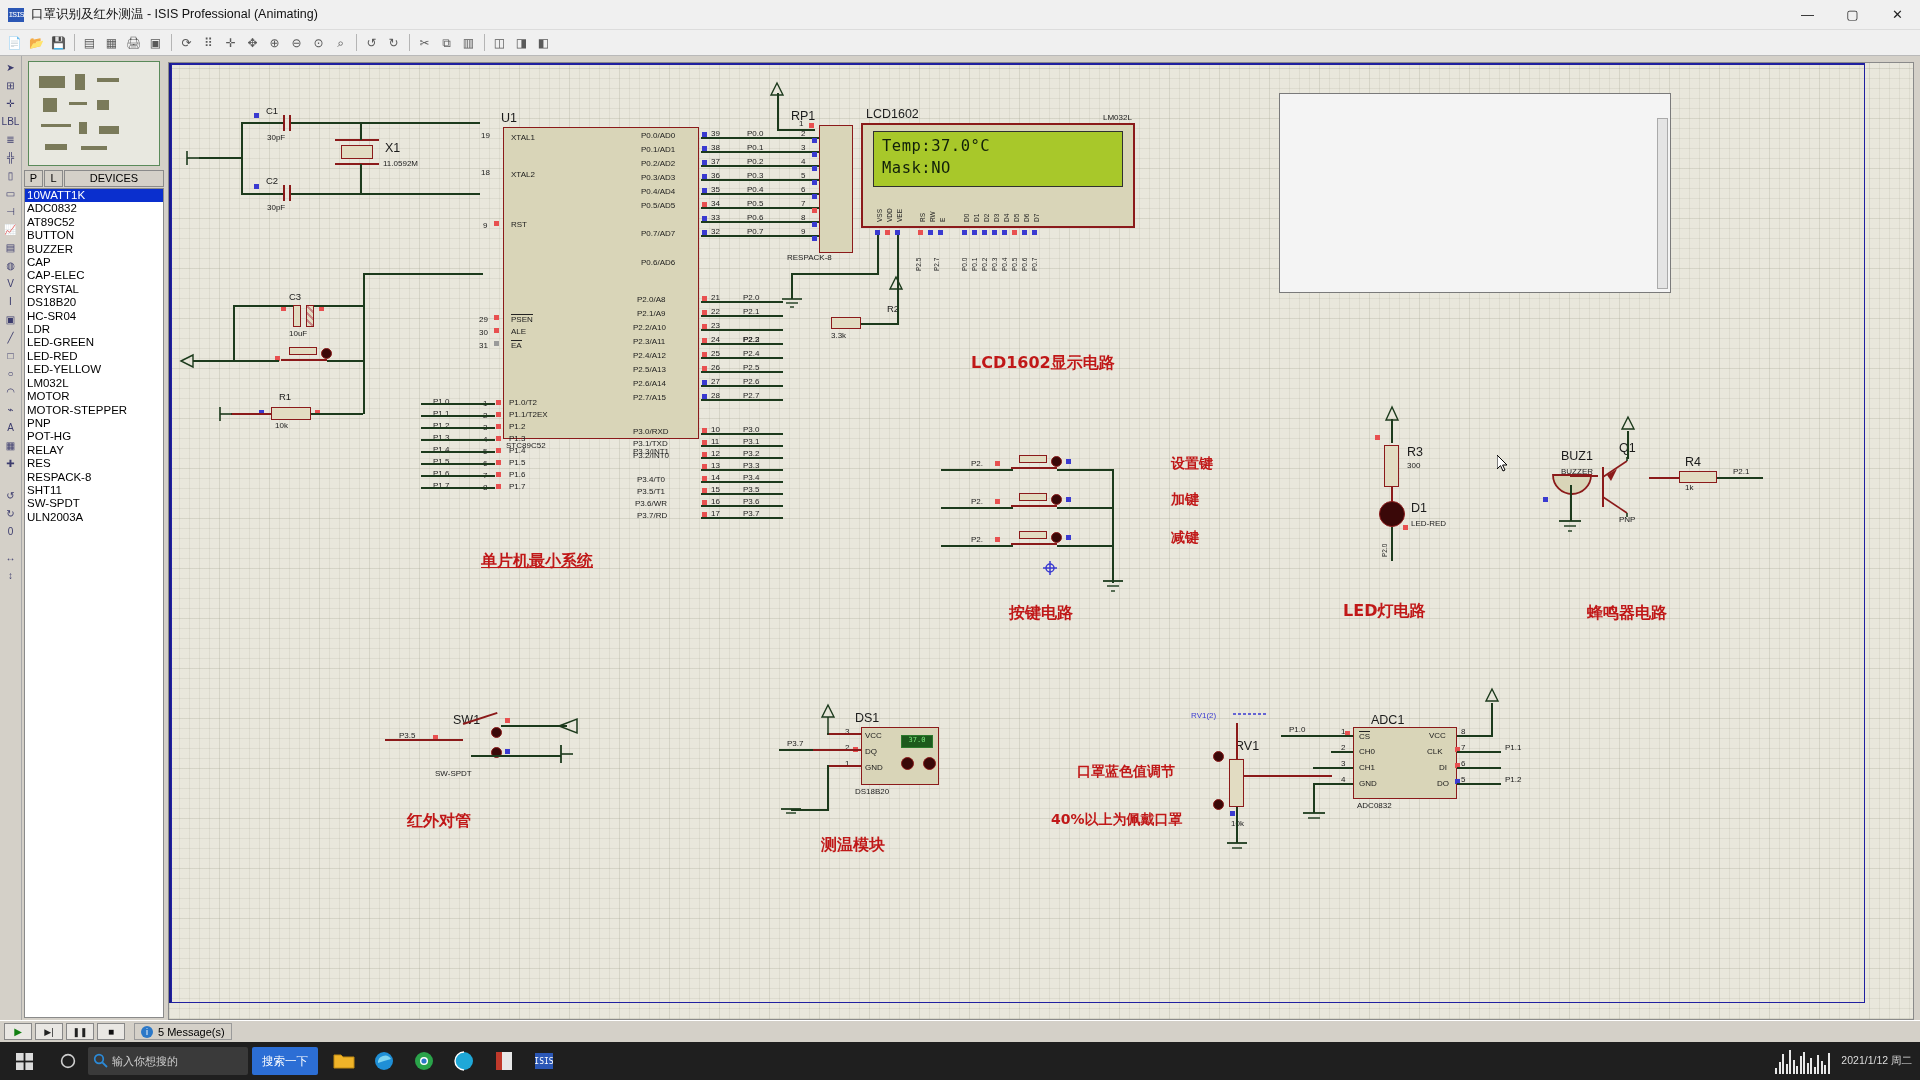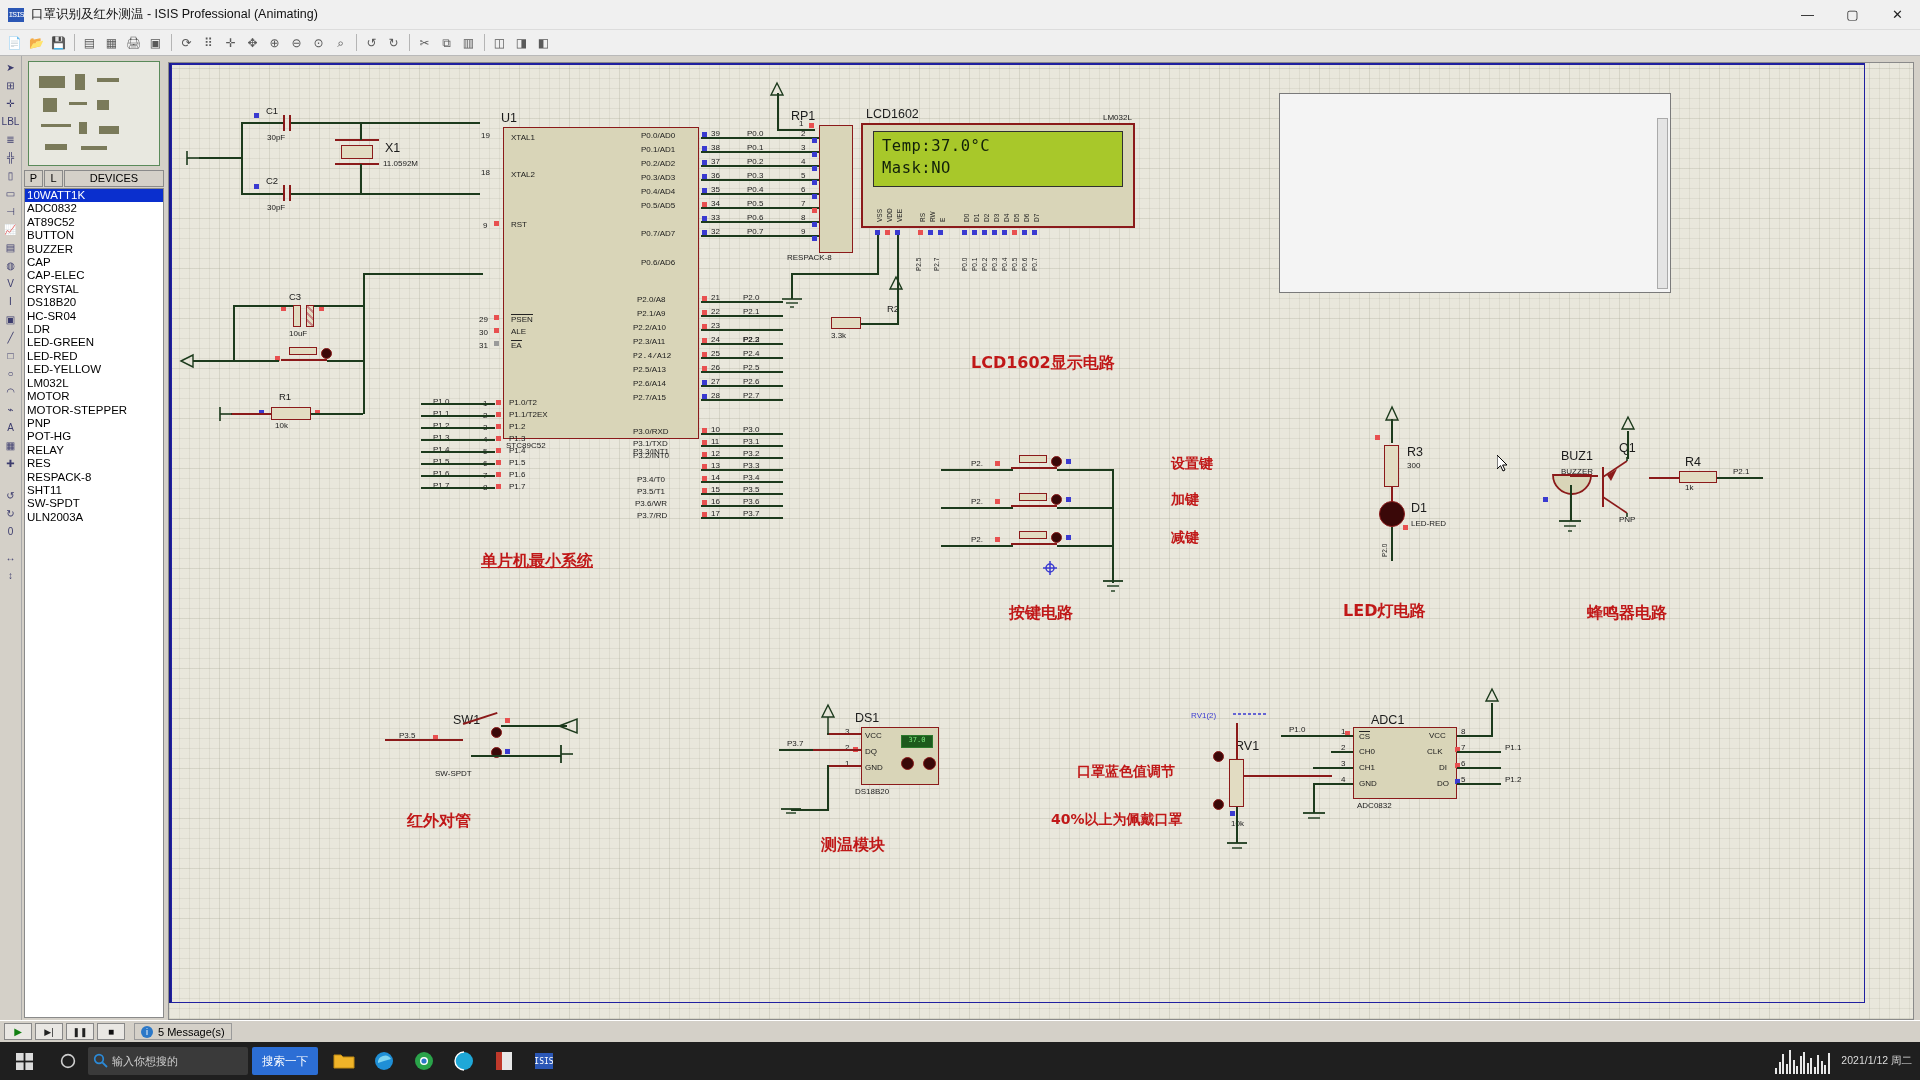--- a/index.html
+++ b/index.html
@@ -525,21 +525,21 @@
           <div class="padB" style="left:641px; top:117px;"></div>
           <div class="padB" style="left:641px; top:131px;"></div>
           <div class="padR" style="left:641px; top:145px;"></div>
           <div class="padB" style="left:641px; top:159px;"></div>
           <div class="padB" style="left:641px; top:173px;"></div>
 
           <div class="lbl sm" style="left:466px; top:232px;">P2.0/A8</div>
           <div class="lbl sm" style="left:466px; top:246px;">P2.1/A9</div>
           <div class="lbl sm" style="left:462px; top:260px;">P2.2/A10</div>
           <div class="lbl sm" style="left:462px; top:274px;">P2.3/A11</div>
-          <div class="lbl sm" style="left:462px; top:288px;font-family:Liberation Mono, monospace;">P2.4/A12</div>
+          <div class="lbl sm" style="left:462px; top:288px;">P2.4/A12</div>
           <div class="lbl sm" style="left:462px; top:302px;">P2.5/A13</div>
           <div class="lbl sm" style="left:462px; top:316px;">P2.6/A14</div>
           <div class="lbl sm" style="left:462px; top:330px;">P2.7/A15</div>
 
           <div class="padR" style="left:531px; top:233px;"></div>
           <div class="lbl sm" style="left:540px; top:230px;">21</div>
           <div class="padR" style="left:531px; top:247px;"></div>
           <div class="lbl sm" style="left:540px; top:244px;">22</div>
           <div class="padR" style="left:531px; top:261px;"></div>
           <div class="lbl sm" style="left:540px; top:258px;">23</div>

